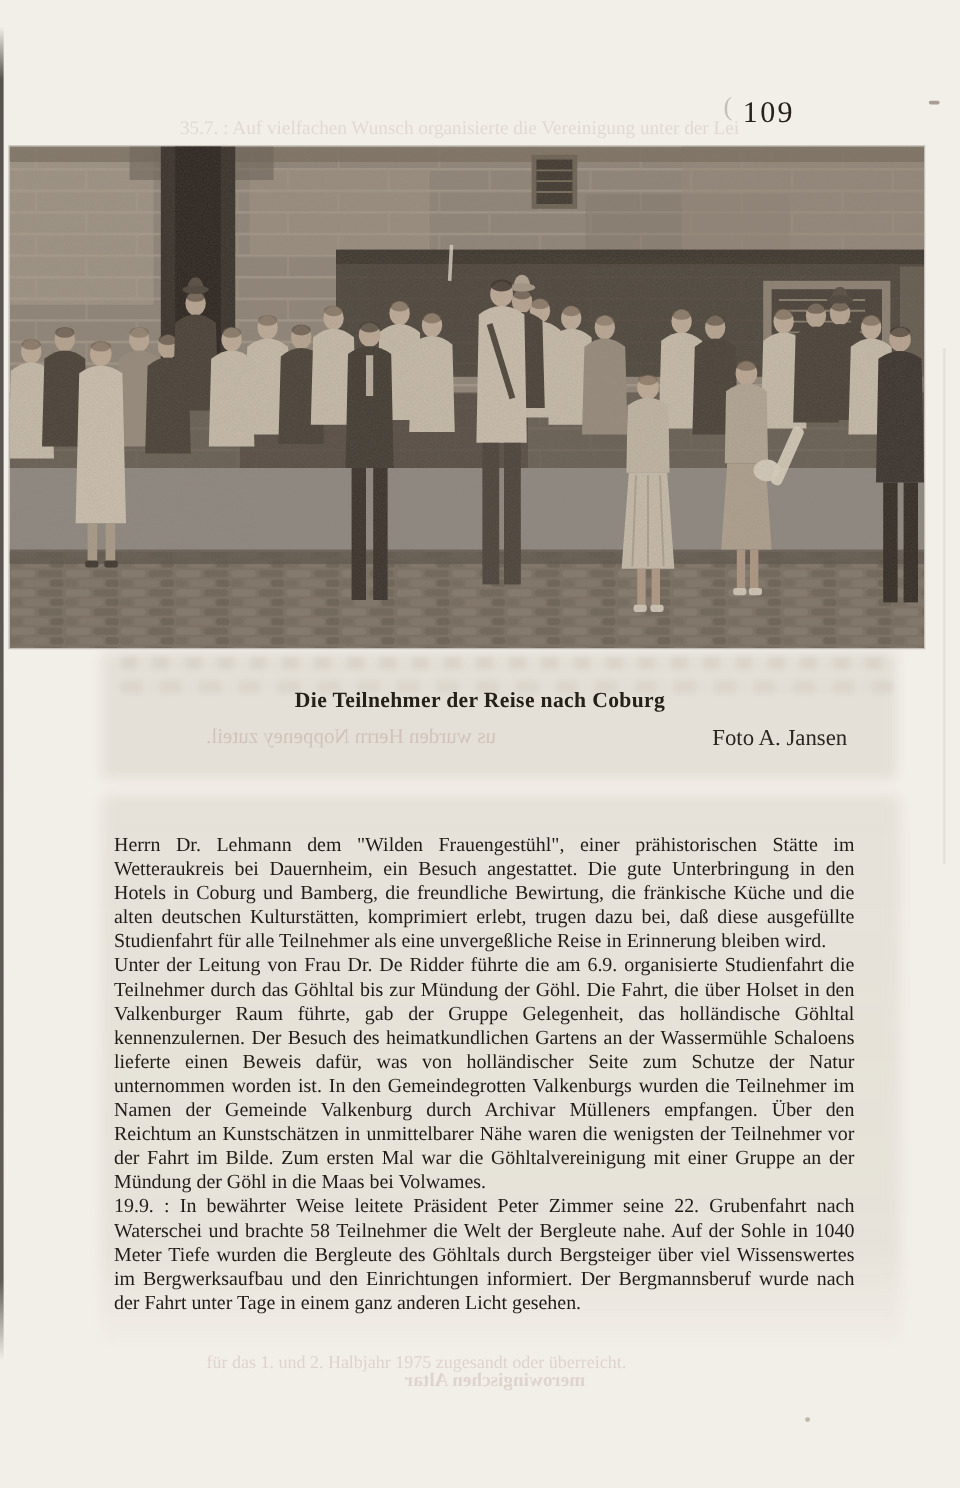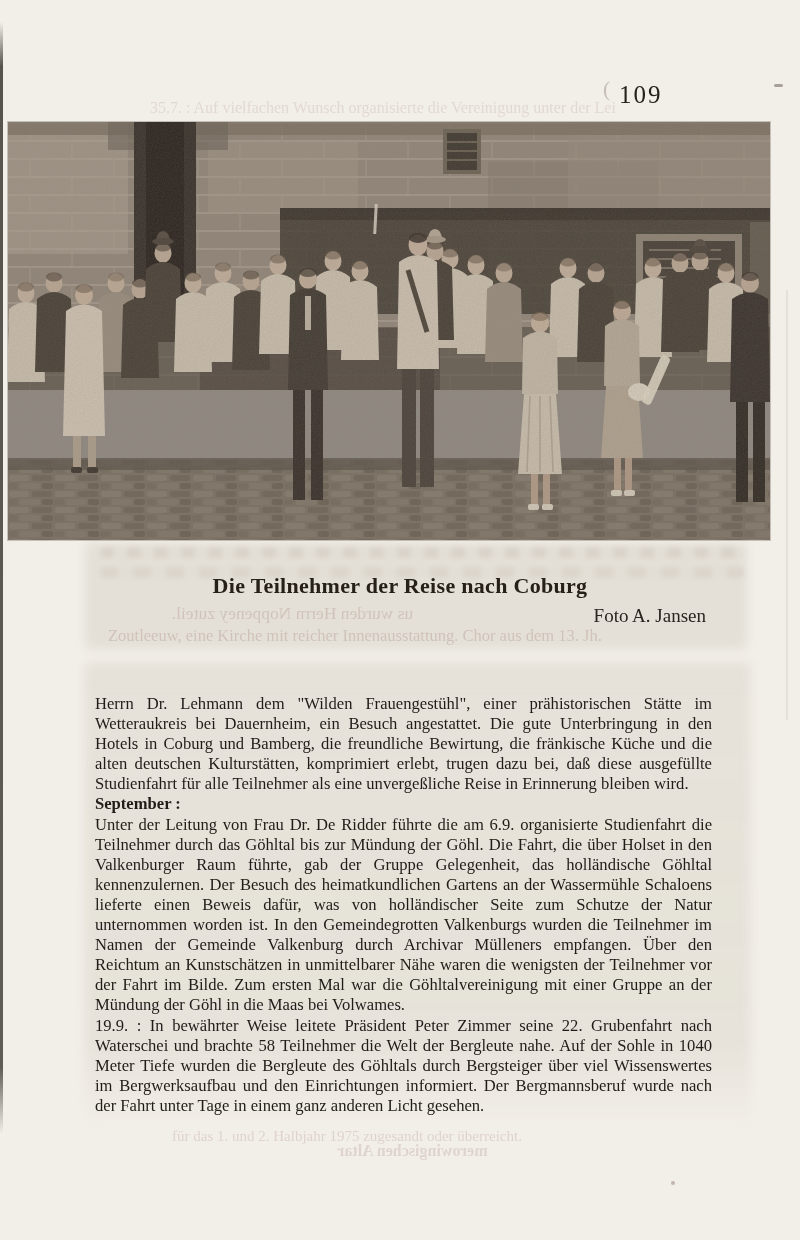--- a/index.html
+++ b/index.html
@@ -49,21 +49,21 @@
 
   
   .photo{
     position:absolute;left:8px;top:122px;width:762px;height:418px;
     outline:1px solid rgba(60,50,40,.25);
   }
 
   
   .caption{
     position:absolute;left:0;top:573px;width:800px;text-align:center;
-    font-weight:bold;font-size:22px;letter-spacing:.3px;color:#262019;
+    font-weight:bold;font-size:18px;letter-spacing:.3px;color:#262019;
   }
   .credit{position:absolute;top:605px;right:94px;font-size:19px;color:#2b2520;}
 
   
   .body-text{
     position:absolute;left:95px;top:694px;width:617px;
     font-size:16.6px;line-height:20.1px;text-align:justify;color:#211c18;
   }
   .body-text p{margin:0;}
   .bold{font-weight:bold;}
@@ -250,25 +250,23 @@
     </svg>
   </div>
 
   <div class="smudge smudge-1"></div>
   <div class="smudge smudge-2"></div>
 
   <div class="caption">Die Teilnehmer der Reise nach Coburg</div>
   <div class="credit">Foto A. Jansen</div>
 
   <div class="bleed mirrored bleed-noppeney">us wurden Herrn Noppeney zuteil.</div>
-  <div class="bleed bleed-zoutleeuw">Zoutleeuw, eine Kirche mit reicher Innenausstattung. Chor aus dem 13. Jh.</div>
 
   <div class="body-text">
     <p>Herrn Dr. Lehmann dem "Wilden Frauengestühl", einer prähistorischen Stätte im Wetteraukreis bei Dauernheim, ein Besuch angestattet. Die gute Unterbringung in den Hotels in Coburg und Bamberg, die freundliche Bewirtung, die fränkische Küche und die alten deutschen Kulturstätten, komprimiert erlebt, trugen dazu bei, daß diese ausgefüllte Studienfahrt für alle Teilnehmer als eine unvergeßliche Reise in Erinnerung bleiben wird.</p>
-    <p class="bold">September :</p>
     <p>Unter der Leitung von Frau Dr. De Ridder führte die am 6.9. organisierte Studienfahrt die Teilnehmer durch das Göhltal bis zur Mündung der Göhl. Die Fahrt, die über Holset in den Valkenburger Raum führte, gab der Gruppe Gelegenheit, das holländische Göhltal kennenzulernen. Der Besuch des heimatkundlichen Gartens an der Wassermühle Schaloens lieferte einen Beweis dafür, was von holländischer Seite zum Schutze der Natur unternommen worden ist. In den Gemeindegrotten Valkenburgs wurden die Teilnehmer im Namen der Gemeinde Valkenburg durch Archivar Mülleners empfangen. Über den Reichtum an Kunstschätzen in unmittelbarer Nähe waren die wenigsten der Teilnehmer vor der Fahrt im Bilde. Zum ersten Mal war die Göhltalvereinigung mit einer Gruppe an der Mündung der Göhl in die Maas bei Volwames.</p>
     <p>19.9. : In bewährter Weise leitete Präsident Peter Zimmer seine 22. Grubenfahrt nach Waterschei und brachte 58 Teilnehmer die Welt der Bergleute nahe. Auf der Sohle in 1040 Meter Tiefe wurden die Bergleute des Göhltals durch Bergsteiger über viel Wissenswertes im Bergwerksaufbau und den Einrichtungen informiert. Der Bergmannsberuf wurde nach der Fahrt unter Tage in einem ganz anderen Licht gesehen.</p>
   </div>
 
   <div class="bleed bleed-bottom">für das 1. und 2. Halbjahr 1975 zugesandt oder überreicht.</div>
   <div class="bleed mirrored bleed-bottom-mirrored">merowingischen Altar</div>
 
 </div>
 
 </body></html>

